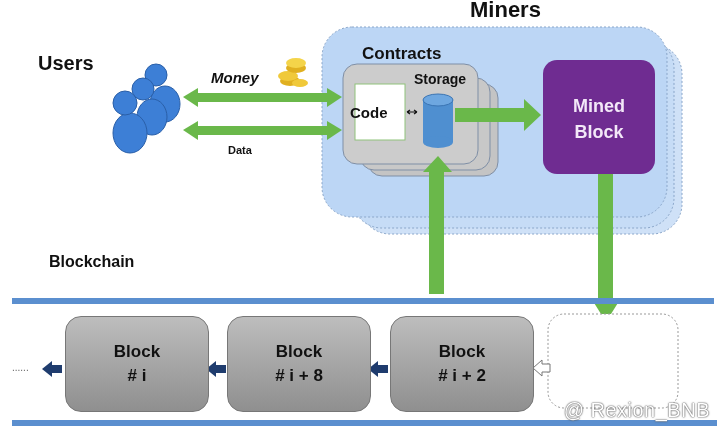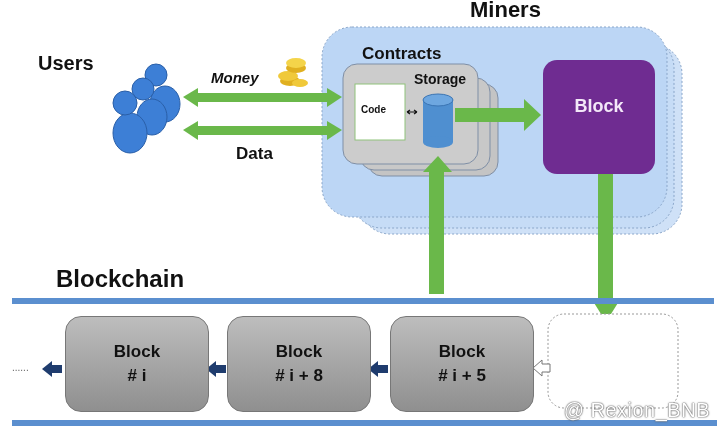--- a/index.html
+++ b/index.html
@@ -91,35 +91,36 @@
     <polygon points="42,369 52,361 52,365 62,365 62,373 52,373 52,377"></polygon>
     <polygon points="206,369 216,361 216,365 226,365 226,373 216,373 216,377"></polygon>
     <polygon points="368,369 378,361 378,365 388,365 388,373 378,373 378,377"></polygon>
   </g>
 </svg>
 
 <div class="abs lbl" style="left:38px;top:52px;font-size:20px;">Users</div>
 <div class="abs lbl" style="left:470px;top:-3px;font-size:22px;">Miners</div>
 <div class="abs lbl" style="left:362px;top:36px;font-size:17px;margin-top:8px;">Contracts</div>
 <div class="abs lbl" style="left:414px;top:71px;font-size:14px;">Storage</div>
-<div class="abs lbl" style="left:361px;top:104px;font-size:10px;">Code</div>
+<div class="abs lbl" style="left:350px;top:104px;font-size:15px;">Code</div>
 <div class="abs lbl" style="left:211px;top:69px;font-size:15px;font-style:italic;">Money</div>
-<div class="abs lbl" style="left:236px;top:144px;font-size:17px;">Data</div>
+<div class="abs lbl" style="left:228px;top:144px;font-size:11px;">Data</div>
 <div class="abs" style="left:543px;top:93px;width:112px;text-align:center;color:#f3e8f8;font-weight:bold;font-size:18px;line-height:26px;">
+  <div>Mined</div>
   <div>Block</div>
 </div>
-<div class="abs lbl" style="left:49px;top:265px;font-size:24px;margin-left:7px;">Blockchain</div>
+<div class="abs lbl" style="left:49px;top:253px;font-size:16px;">Blockchain</div>
 <div class="abs" style="left:12px;top:362px;font-size:10px;color:#666;">......</div>
 
 <div class="blk" style="left:65px;">
   <span>Block</span>
   <span># i</span>
 </div>
 <div class="blk" style="left:227px;">
   <span>Block</span>
   <span># i + 8</span>
 </div>
 <div class="blk" style="left:390px;">
   <span>Block</span>
-  <span># i + 5</span>
+  <span># i + 2</span>
 </div>
 
 <div class="watermark">@ Rexion_BNB</div>
 
 </body></html>

